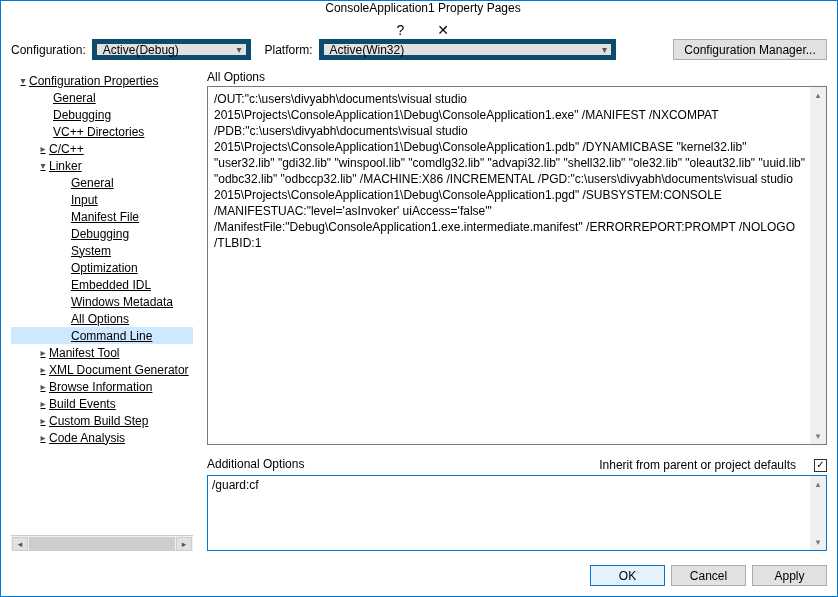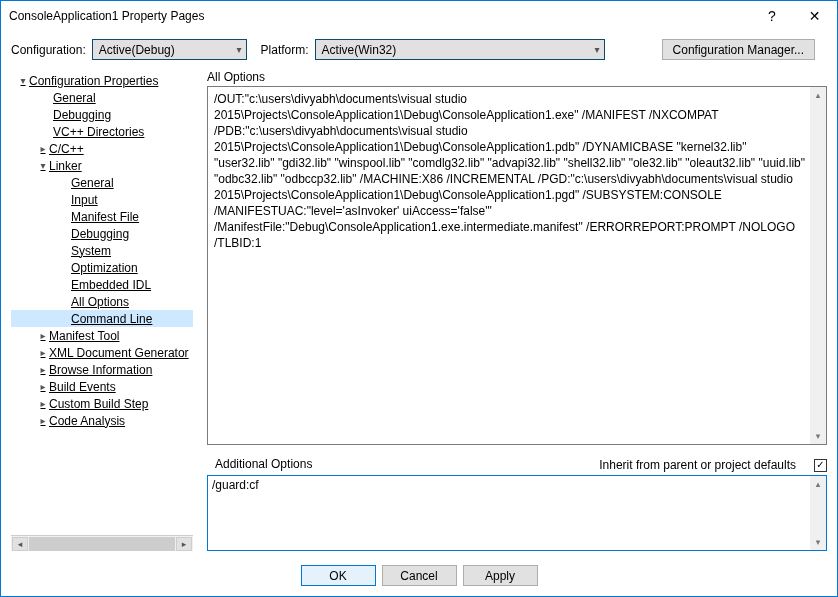--- a/index.html
+++ b/index.html
@@ -4,34 +4,34 @@
 <style>
   * { box-sizing: border-box; font-family: "Segoe UI", Tahoma, sans-serif; font-size: 12px; }
   body { margin: 0; background: #fff; }
   .window {
     width: 838px; height: 597px;
     border: 1px solid #0078d7;
     display: flex; flex-direction: column; position: relative; background: #fff;
   }
   .titlebar {
     height: 30px; display: flex; align-items: center;
-    padding: 0 0 0 8px; background: #fff; border-bottom: 1px solid #fff;
+    padding: 0 0 0 8px; background: #fff; border-bottom: 1px solid #fff; flex-direction: column;
   }
   .title { flex: 1; }
   .title-controls { display: flex; height: 30px; }
   .title-btn { width: 45px; height: 30px; display: flex; align-items: center; justify-content: center; }
   .title-btn.help { width: 40px; font-size: 14px; }
   .title-btn.close { font-size: 14px; }
   .toprow {
-    display: flex; align-items: center; gap: 6px; padding: 8px 22px 10px 10px;
+    display: flex; align-items: center; gap: 6px; padding: 8px 10px 10px 10px;
   }
   .label { white-space: nowrap; }
   .combo {
     display: flex; align-items: center; justify-content: space-between;
-    border: 1px solid #0c4a6e; background: #e1e1e1;
+    border: 5px solid #0c4a6e; background: #e1e1e1;
     height: 21px; padding: 0 4px 0 6px;
   }
   .combo .chev { font-size: 10px; color: #555; }
   .cfg-combo { width: 160px; }
   .plat-combo { width: 300px; }
   .btn {
     border: 1px solid #adadad; background: #e1e1e1;
     height: 21px; padding: 0 10px; display: inline-flex; align-items: center; justify-content: center;
     white-space: nowrap;
   }
@@ -64,27 +64,27 @@
   .hscroll .thumb { flex: 1; height: 14px; margin: 0 1px; background: #cdcdcd; }
   .rightcol { flex: 1; display: flex; flex-direction: column; min-height: 0; }
   .section-label { margin-bottom: 2px; }
   .textbox {
     border: 1px solid #7a7a7a; position: relative; overflow: hidden;
   }
   .textbox .scroll { position: absolute; right: 0; top: 0; bottom: 0; width: 16px; background: #f0f0f0; display: flex; flex-direction: column; justify-content: space-between; align-items: center; }
   .textbox .scroll .sb { width: 14px; height: 16px; display: flex; align-items: center; justify-content: center; color: #777; font-size: 9px; }
   .all-opts { flex: 1; margin-bottom: 8px; }
   .all-opts .content { padding: 4px 20px 4px 6px; line-height: 16px; word-wrap: break-word; white-space: pre-wrap; }
-  .inherit-row { display: flex; justify-content: space-between; align-items: center; margin: 4px 0 2px 8px; }
+  .inherit-row { display: flex; justify-content: space-between; align-items: center; margin: 4px 0 2px 0; }
   .chk { display: flex; align-items: center; gap: 18px; }
   .chkbox { width: 13px; height: 13px; border: 1px solid #333; display: flex; align-items: center; justify-content: center; font-size: 10px; line-height: 10px; }
   .add-opts { height: 76px; border-color: #0078d7; }
   .add-opts .content { padding: 2px 16px 2px 4px; }
   .footer {
-    display: flex; justify-content: center; gap: 6px; padding: 8px 10px 10px 10px;
+    display: flex; justify-content: flex-end; gap: 6px; padding: 8px 10px 10px 10px;
   }
   .footer .fbtn { width: 75px; height: 21px; }
   .footer .ok { border: 1px solid #0078d7; background: #e5f1fb; }
 </style>
 </head>
 <body>
 
 <div class="window">
   <div class="titlebar">
     <div class="title">ConsoleApplication1 Property Pages</div>
@@ -159,20 +159,24 @@
             <span class="tsp" style="width:58px"></span>
             <span>System</span>
           </div>
         <div class="tree-item">
             <span class="tsp" style="width:58px"></span>
             <span>Optimization</span>
           </div>
         <div class="tree-item">
             <span class="tsp" style="width:58px"></span>
             <span>Embedded IDL</span>
+          </div>
+        <div class="tree-item">
+            <span class="tsp" style="width:58px"></span>
+            <span>Windows Metadata</span>
           </div>
         <div class="tree-item">
             <span class="tsp" style="width:58px"></span>
             <span>All Options</span>
           </div>
         <div class="tree-item sel">
             <span class="tsp" style="width:58px"></span>
             <span>Command Line</span>
           </div>
         <div class="tree-item">

